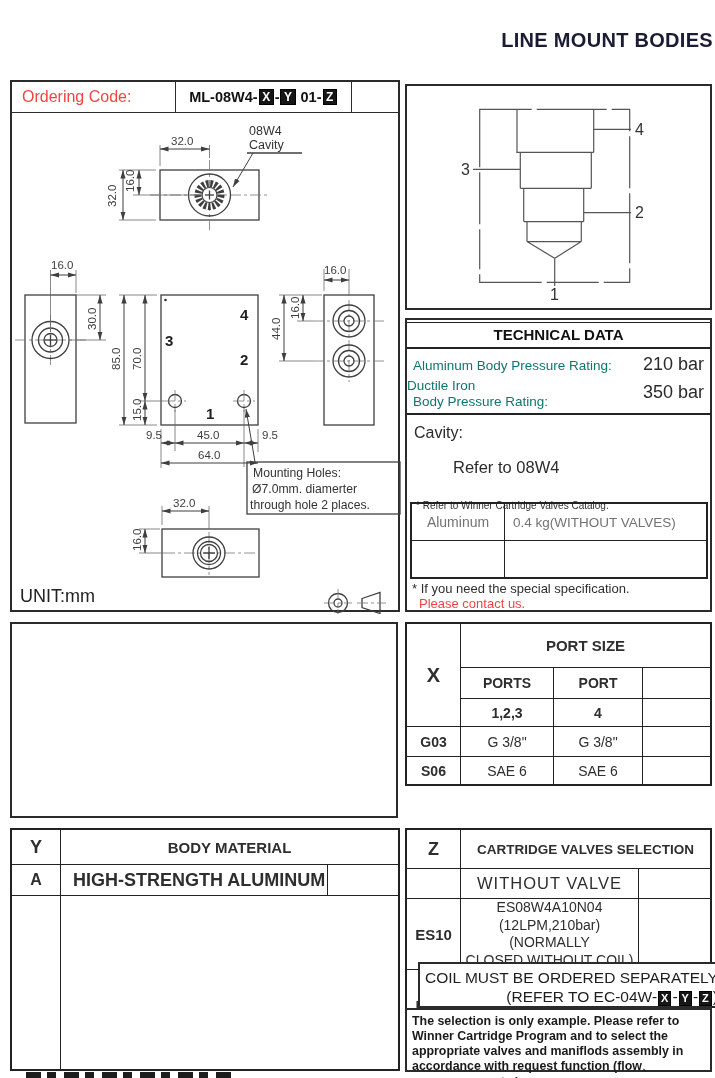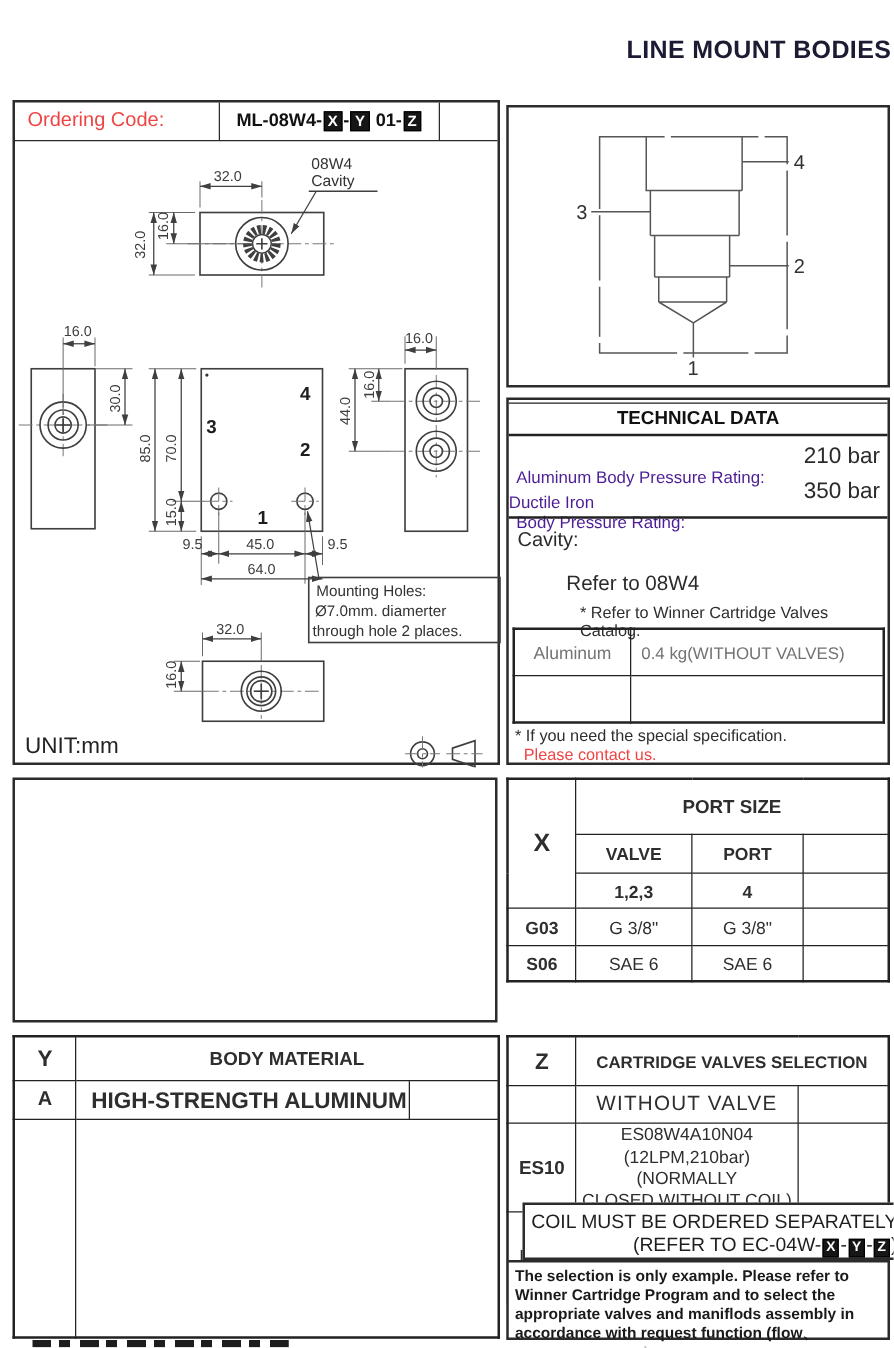--- a/index.html
+++ b/index.html
@@ -34,21 +34,21 @@
   .cavl { font-size:16px; fill:#333; }
 
   .unit { position:absolute; left:8px; top:504px; font-size:18px; color:#222; }
 
   .mnote-text { font-size:12.2px; fill:#333; }
 
   
   .td-head { position:absolute; top:2px; left:0; right:0; height:24px; line-height:24px;
              text-align:center; font-weight:bold; font-size:15px; color:#111;
              border-top:1px solid #222; border-bottom:2.5px solid #222; }
-  .lbl { position:absolute; font-size:13.5px; color:#4c1d95;margin-top:16px; }
+  .lbl { position:absolute; font-size:13.5px; color:#0f766e; }
   .val { position:absolute; font-size:18px; color:#2b2b2b; }
   .rule { position:absolute; left:0; right:0; border-top:2px solid #222; }
   .wtable { position:absolute; left:3px; top:182px; width:298px; border-collapse:collapse;
             border:2px solid #222; }
   .wtable td { border:1.5px solid #222; height:34px; font-size:13.5px; color:#737373; }
 
   
   table.spec { border-collapse:collapse; border:2px solid #222; background:#fff; }
   table.spec td { border:1.5px solid #222; text-align:center; vertical-align:middle;
                   font-size:14px; color:#2e2e2e; padding:0; }
@@ -271,21 +271,21 @@
   <div class="box" style="left:405px; top:318px; width:307px; height:294px;">
     <div class="td-head">TECHNICAL DATA</div>
     <div class="lbl" style="left:6px; top:38px;">Aluminum Body Pressure Rating:</div>
     <div class="val" style="right:6px; top:34px;">210 bar</div>
     <div class="lbl" style="left:0; top:58px;">Ductile Iron</div>
     <div class="lbl" style="left:6px; top:74px;">Body Pressure Rating:</div>
     <div class="val" style="right:6px; top:62px;">350 bar</div>
     <div class="rule" style="top:93px;"></div>
     <div style="position:absolute; left:7px; top:104px; font-size:16px; color:#2b2b2b;">Cavity:</div>
     <div style="position:absolute; left:46px; top:138px; font-size:16.5px; color:#2b2b2b;">Refer to 08W4</div>
-    <div style="position:absolute; left:9px; top:162px; font-size:13px; color:#2e2e2e;margin-left:48px;">* Refer to Winner Cartridge Valves Catalog.</div>
+    <div style="position:absolute; left:9px; top:180px; font-size:10px; color:#2e2e2e;">* Refer to Winner Cartridge Valves Catalog.</div>
     <table class="wtable">
       <tbody>
           <tr>
         <td style="width:90px; text-align:center; font-size:14px;">Aluminum</td>
         <td style="padding-left:8px; text-align:left;">0.4 kg(WITHOUT VALVES)</td>
       </tr>
       <tr>
             <td></td>
             <td></td>
           </tr>
@@ -297,21 +297,21 @@
 
   <div class="box" style="left:10px; top:622px; width:388px; height:196px;"></div>
 
   <table class="spec" style="position:absolute; left:405px; top:622px; width:307px;">
     <tbody>
         <tr>
       <td rowspan="3" style="width:53px; font-size:20px;" class="b">X</td>
       <td colspan="3" style="height:43px; font-size:15px;" class="b">PORT SIZE</td>
     </tr>
     <tr>
-      <td style="width:92px; height:30px;" class="b">VALVE</td>
+      <td style="width:92px; height:30px;" class="b">PORTS</td>
       <td style="width:88px;" class="b">PORT</td>
       <td></td>
     </tr>
     <tr>
       <td style="height:27px;" class="b">1,2,3</td>
       <td class="b">4</td>
       <td></td>
     </tr>
     <tr>
       <td style="height:29px;" class="b">G03</td>

